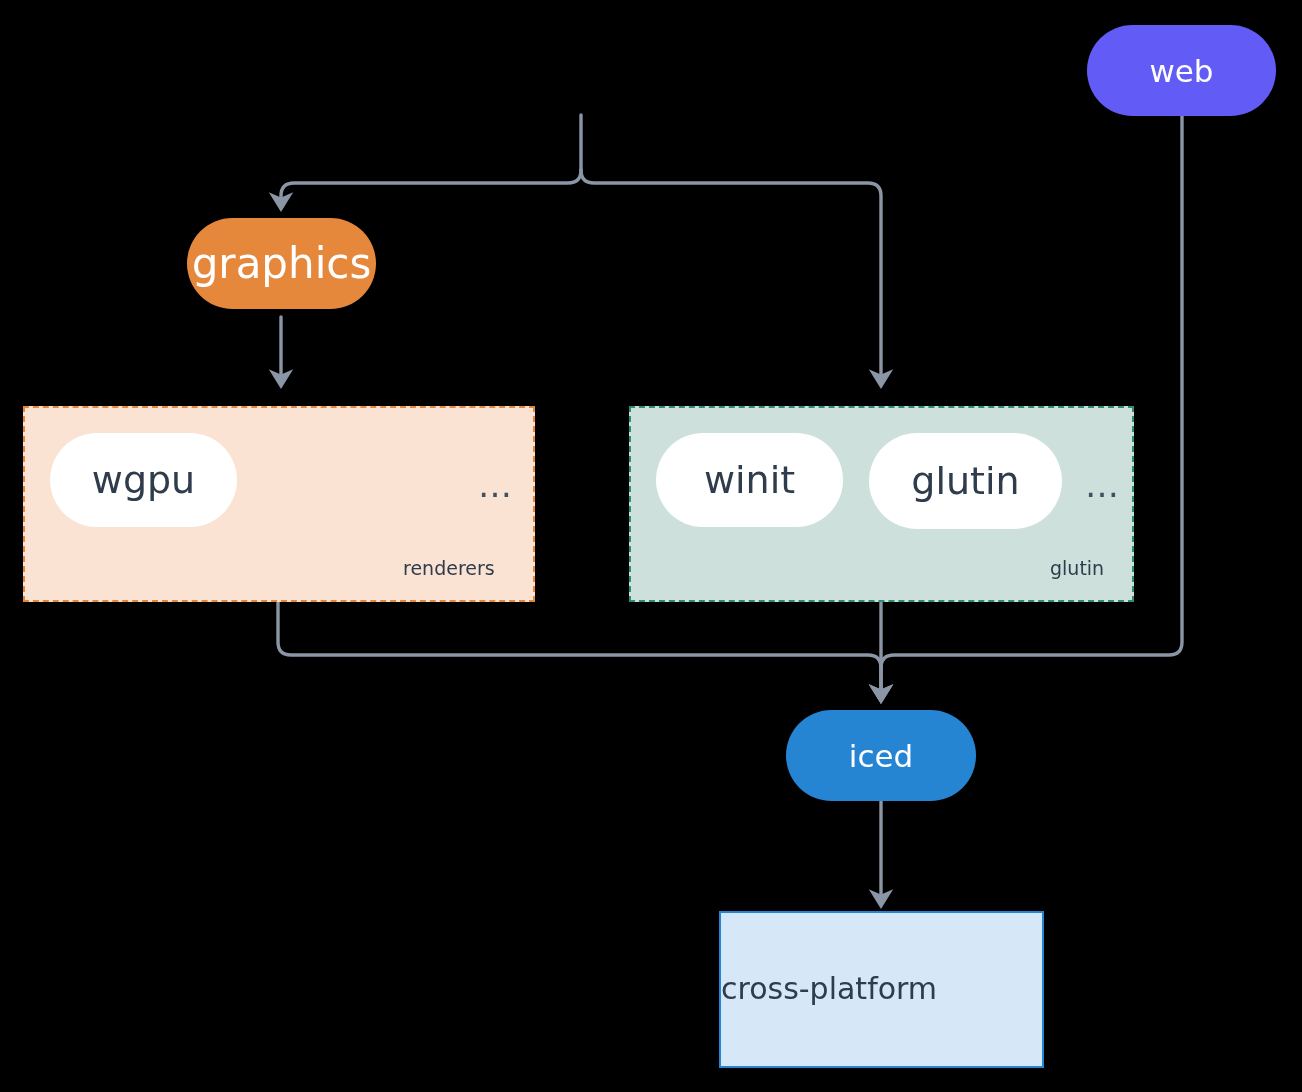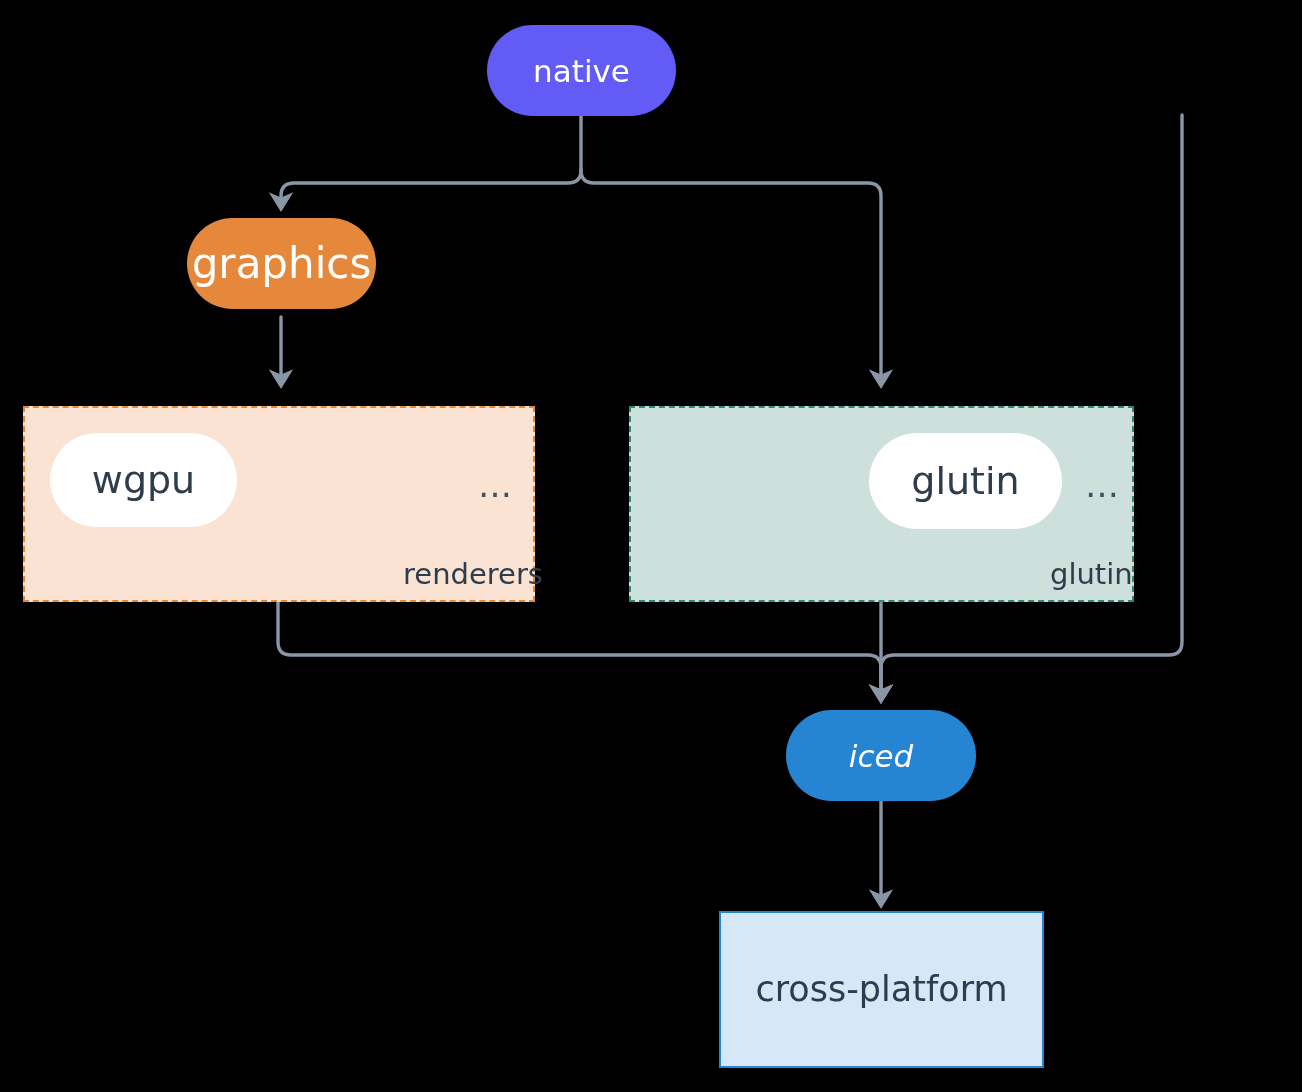--- a/index.html
+++ b/index.html
@@ -66,46 +66,45 @@
   .cluster-renderers {
     background: #FAE3D3;
     border: 2px dashed #E6883C;
   }
   .cluster-shells {
     background: #CEE0DC;
     border: 2px dashed #2E8B74;
   }
   .cluster-label {
     position: absolute;
-    font-size: 29px;
+    font-size: 19px;
     color: #2F3C4C;
     z-index: 2;
     white-space: nowrap;
   }
   .ellipsis {
     position: absolute;
     font-size: 34px;
     color: #41505F;
     letter-spacing: 1px;
     z-index: 2;
     line-height: 1;
   }
   
   .rect-node {
     position: absolute;
     box-sizing: border-box;
     background: #D6E7F8;
     border: 2px solid #2585D3;
     color: #2F3C4C;
-    font-size: 35px;
+    font-size: 30px;
     line-height: 1.55;
     text-align: center;
     display: flex;
     align-items: center;
-    justify-content: center;
     z-index: 3;
   }
 </style>
 </head>
 <body>
 
 <div id="canvas">
 
   <svg id="edges" viewBox="0 0 1302 1092" xmlns="http://www.w3.org/2000/svg">
     <defs>
@@ -127,52 +126,55 @@
       <path d="M 278 602 L 278 642 Q 278 655 291 655 L 868 655 Q 881 655 881 668 L 881 700" marker-end="url(#arrowhead)"></path>
 
       <path d="M 881 602 L 881 700" marker-end="url(#arrowhead)"></path>
 
       <path d="M 1182 115 L 1182 642 Q 1182 655 1169 655 L 894 655 Q 881 655 881 668 L 881 700" marker-end="url(#arrowhead)"></path>
 
       <path d="M 881 800 L 881 905" marker-end="url(#arrowhead)"></path>
     </g>
   </svg>
 
-  <div class="node stadium n-native" style="left:487px; top:25px; width:189px; height:91px;">
-    <span>native</span>
+
+  <div class="node stadium n-web" style="left:1087px; top:25px; width:189px; height:91px;">
+    <span>web</span>
   </div>
-
 
   <div class="node stadium n-graphics" style="left:187px; top:218px; width:189px; height:91px;">
     <span>graphics</span>
   </div>
 
   <div class="cluster cluster-renderers" style="left:23px; top:406px; width:512px; height:196px;"></div>
 
   <div class="node stadium leaf" style="left:50px; top:433px; width:187px; height:94px;">
     <span>wgpu</span>
   </div>
 
 
   <div class="ellipsis" style="left:478px; top:468px;">…</div>
 
   <div class="cluster-label" style="left:403px; top:557px;">renderers</div>
 
   <div class="cluster cluster-shells" style="left:629px; top:406px; width:505px; height:196px;"></div>
 
+  <div class="node stadium leaf" style="left:656px; top:433px; width:187px; height:94px;">
+    <span>winit</span>
+  </div>
 
   <div class="node stadium leaf" style="left:869px; top:433px; width:193px; height:96px;">
     <span>glutin</span>
   </div>
 
   <div class="ellipsis" style="left:1085px; top:468px;">…</div>
 
   <div class="cluster-label" style="left:1050px; top:557px;">glutin</div>
 
-  <div class="node stadium n-iced" style="left:786px; top:710px; width:190px; height:91px;font-style:italic;">
+  <div class="node stadium n-iced" style="left:786px; top:710px; width:190px; height:91px;">
     <span>iced</span>
   </div>
 
   <div class="rect-node" style="left:719px; top:911px; width:325px; height:157px;">
     <div>
       <div>cross-platform</div>
     </div>
   </div>
 
 </div>

